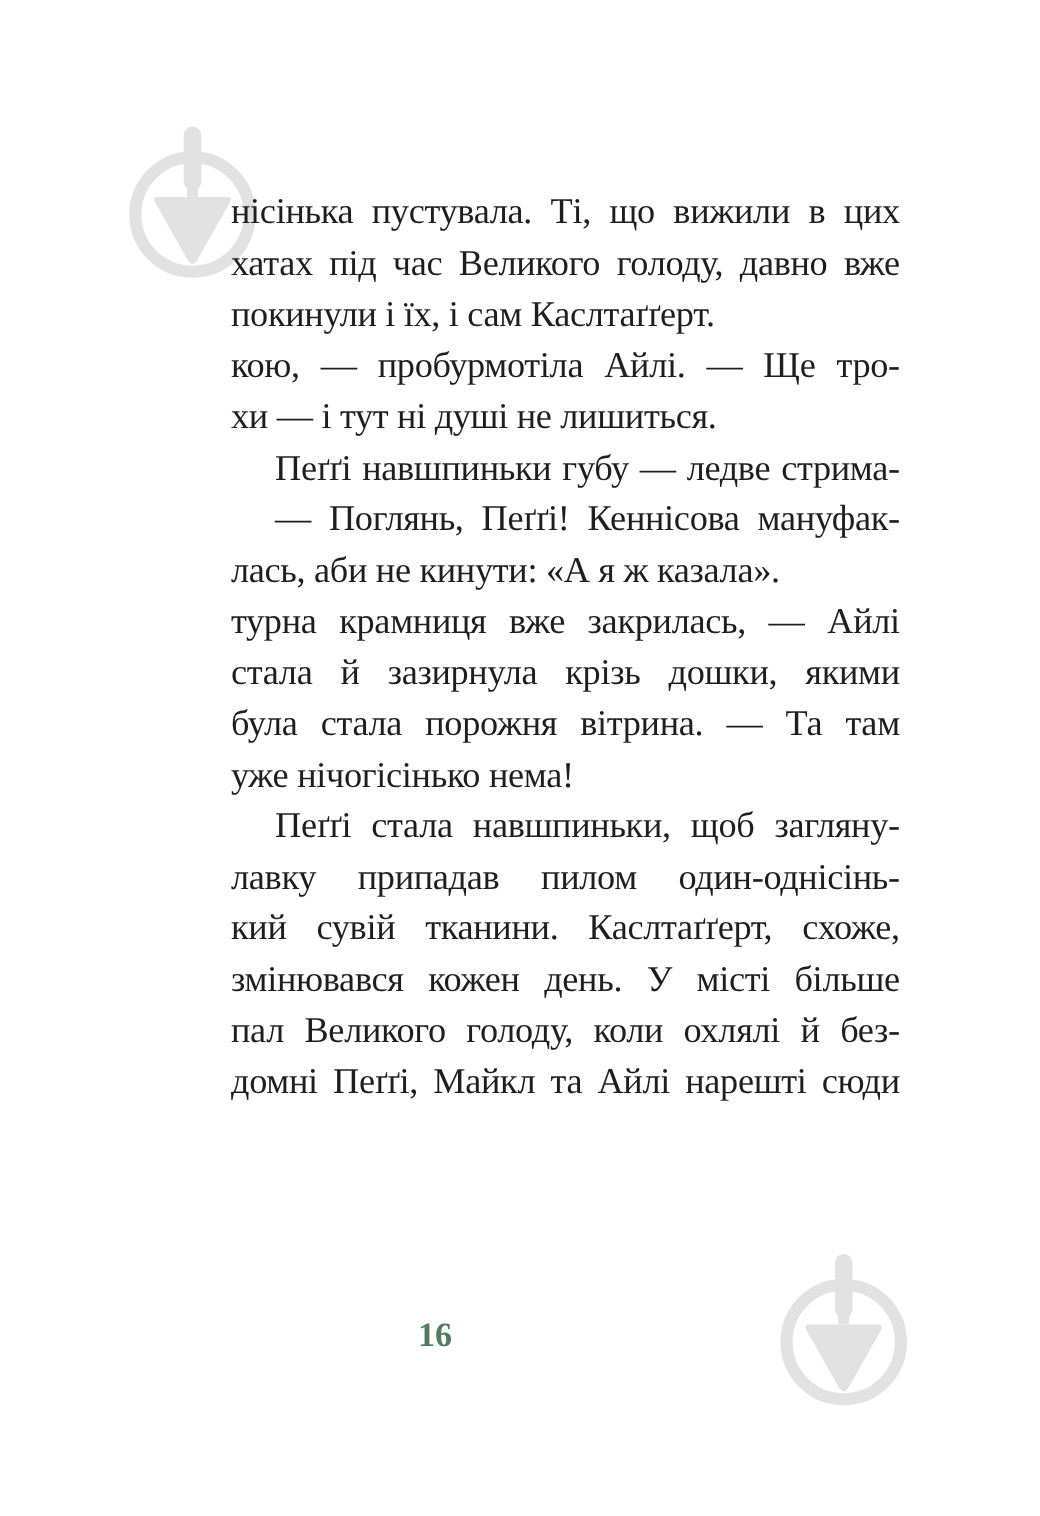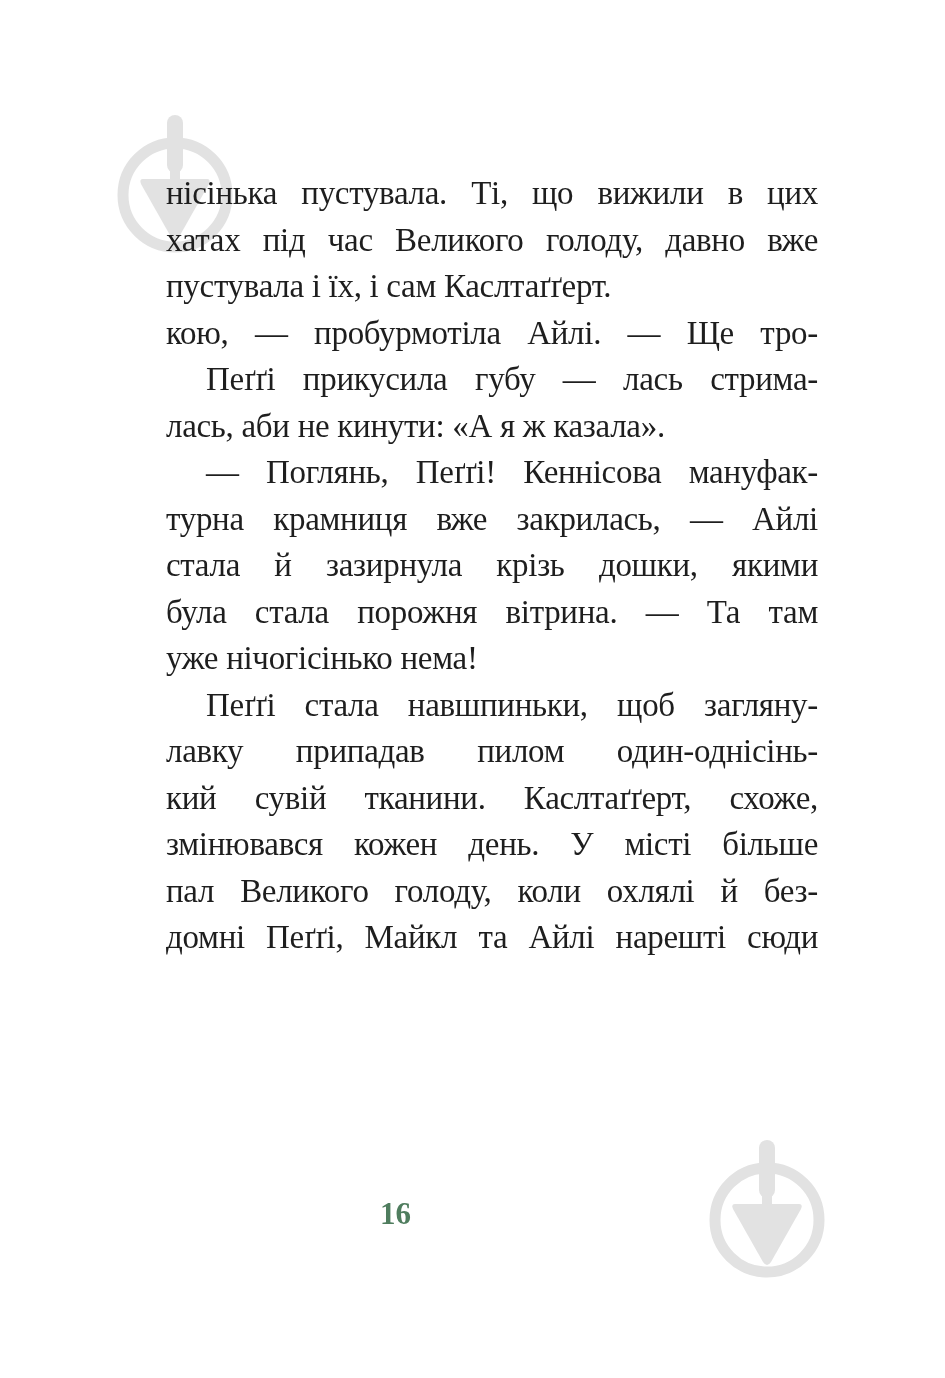--- a/index.html
+++ b/index.html
@@ -42,20 +42,21 @@
     display: block;
     height: 46.5px;
     line-height: 46.5px;
     font-size: 33px;
     color: #1e1e1e;
     text-align: justify;
     text-align-last: justify;
     white-space: nowrap;
     overflow: visible;
     letter-spacing: -0.3px;
+    margin-left: 44px;
   }
   .line.last {
     text-align: left;
     text-align-last: left;
   }
   .line.indent { text-indent: 40px; }
 
   .page-number {
     position: absolute;
     left: 0;
@@ -88,25 +89,26 @@
       <circle cx="62" cy="82" r="52" fill="none" stroke="#e2e2e2" stroke-width="11"></circle>
       <rect x="54" y="2" width="16" height="58" rx="8" fill="#e2e2e2"></rect>
       <rect x="57" y="50" width="10" height="16" fill="#e2e2e2"></rect>
       <path d="M 30 66 L 94 66 Q 98 66 96 71 L 66 124 Q 62 130 58 124 L 28 71 Q 26 66 30 66 Z" fill="#e2e2e2"></path>
     </svg>
   </div>
 
   <div class="text-block">
     <span class="line">нісінька пустувала. Ті, що вижили в цих</span>
     <span class="line">хатах під час Великого голоду, давно вже</span>
-    <span class="line last">пустувала і їх, і сам Каслтаґґерт.</span>
+    <span class="line last">покинули і їх, і сам Каслтаґґерт.</span>
     <span class="line">кою, — пробурмотіла Айлі. — Ще тро-</span>
-    <span class="line indent">Пеґґі прикусила губу — лась стрима-</span>
+    <span class="line last">хи — і тут ні душі не лишиться.</span>
+    <span class="line indent">Пеґґі навшпиньки губу — ледве стрима-</span>
+    <span class="line indent">— Поглянь, Пеґґі! Кеннісова мануфак-</span>
     <span class="line last">лась, аби не кинути: «А я ж казала».</span>
-    <span class="line indent">— Поглянь, Пеґґі! Кеннісова мануфак-</span>
     <span class="line">турна крамниця вже закрилась, — Айлі</span>
     <span class="line">стала й зазирнула крізь дошки, якими</span>
     <span class="line">була стала порожня вітрина. — Та там</span>
     <span class="line last">уже нічогісінько нема!</span>
     <span class="line indent">Пеґґі стала навшпиньки, щоб загляну-</span>
     <span class="line">лавку припадав пилом один-однісінь-</span>
     <span class="line">кий сувій тканини. Каслтаґґерт, схоже,</span>
     <span class="line">змінювався кожен день. У місті більше</span>
     <span class="line">пал Великого голоду, коли охлялі й без-</span>
     <span class="line">домні Пеґґі, Майкл та Айлі нарешті сюди</span>

